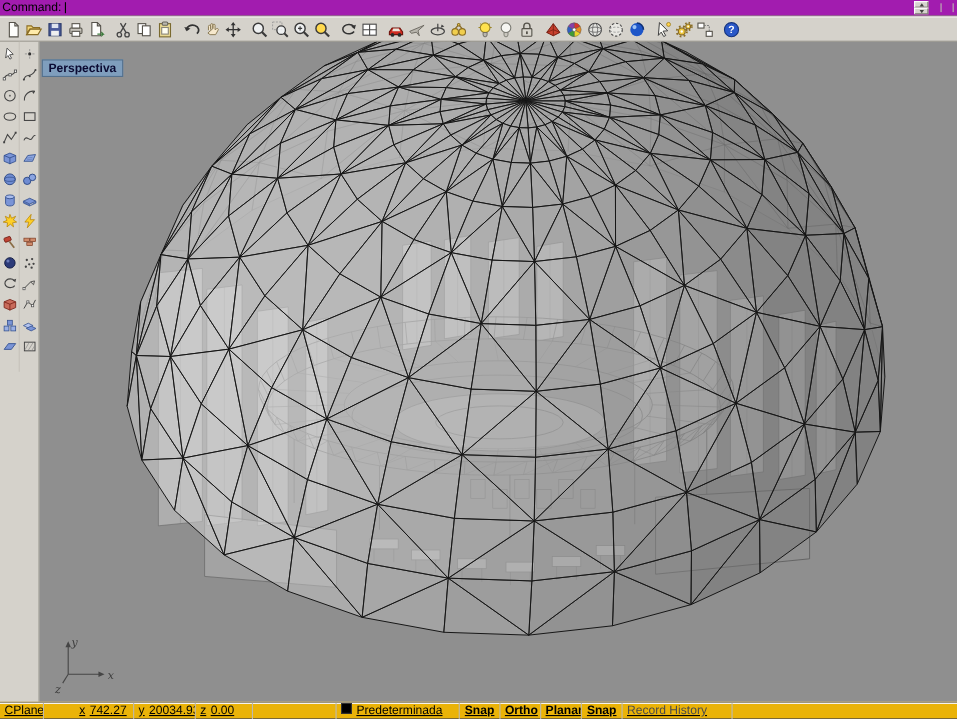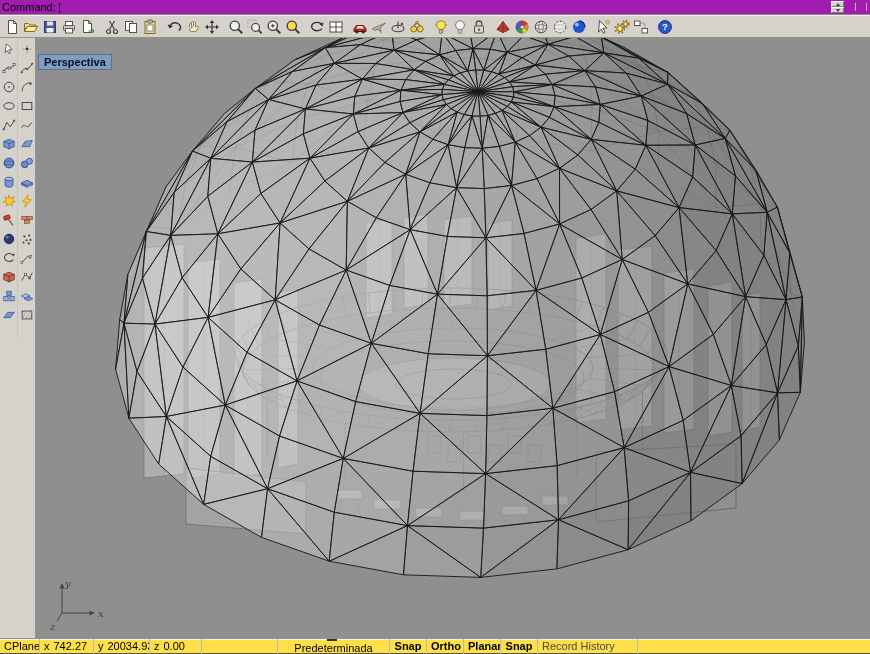--- a/index.html
+++ b/index.html
@@ -36,29 +36,29 @@
   #left-toolbar::after{content:'';position:absolute;left:17px;top:0;height:300px;width:1px;background:#c6c3bb;}
   .lt-btn{width:17px;height:19px;display:flex;align-items:center;justify-content:center;}
 
   
   #viewport{position:absolute;left:36px;top:38px;width:834px;height:600px;background:#8f8f8f;overflow:hidden;}
   #scene{position:absolute;left:0;top:0;}
   #vp-title{position:absolute;left:2px;top:0;background:#7f9ebd;color:#0b0b33;font-weight:bold;
     font-size:11px;height:14px;line-height:14px;padding:0 5px;border:1px solid #54718e;margin-top:16px;}
 
   
-  #status-bar{position:absolute;left:0;top:638px;width:870px;height:16px;background:#fde047;
+  #status-bar{position:absolute;left:0;top:638px;width:870px;height:16px;background:#eab308;
     border-top:1px solid #96938b;box-shadow:inset 0 1px 0 #f4f2ee, inset 0 -1px 0 #55524a;
-    box-sizing:border-box;display:flex;font-size:11px;line-height:15px;color:#000;}
+    box-sizing:border-box;display:flex;font-size:11px;line-height:15px;color:#000;text-decoration:underline;}
   .pane{padding:0 4px;border-right:1px solid #bcb9b1;white-space:nowrap;overflow:hidden;box-sizing:border-box;flex:0 0 auto;}
   .pane .cl{margin-right:4px;}
   .p-cplane{width:40px;}
-  .p-x{width:54px;} .p-y{width:56px;} .p-z{width:52px;}
+  .p-x{width:54px;margin-left:28px;} .p-y{width:56px;} .p-z{width:52px;}
   .p-spacer{width:76px;}
-  .p-layer{width:112px;display:flex;align-items:center;flex-direction:column;}
+  .p-layer{width:112px;display:flex;align-items:flex-start;}
   #layer-chip{display:inline-block;width:8px;height:8px;margin-right:4px;border:1px solid #333;}
   .p-toggle{width:37px;text-align:center;font-weight:bold;}
   .p-history{width:100px;text-align:left;color:#4a4a4a;}
   .p-fill{flex:1 1 auto;border-right:none;}
 </style>
 </head>
 <body>
 
 <div id="app">
 

